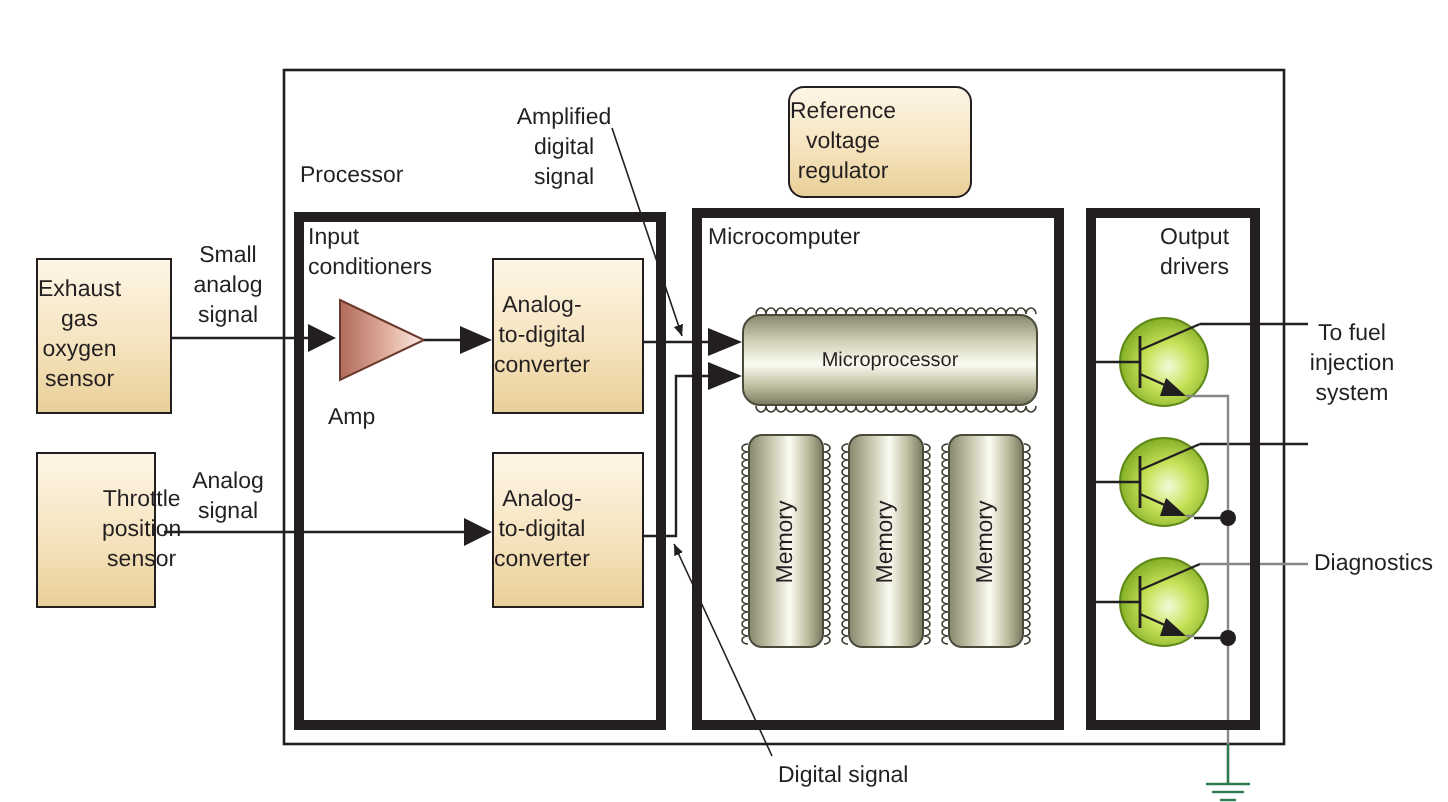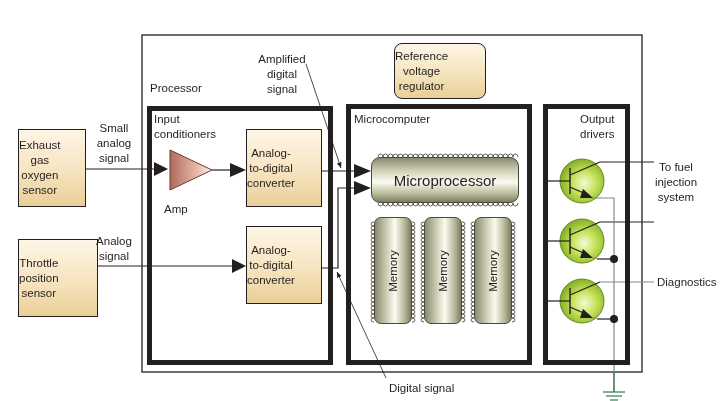--- a/index.html
+++ b/index.html
@@ -12,21 +12,21 @@
              background:linear-gradient(180deg,#fdf5e6 0%,#f6e4bf 55%,#e9cf98 100%);
              display:flex; align-items:center; justify-content:flex-start; text-align:center;
              font-size:11.5px; line-height:15px; box-sizing:border-box; }
   .thick { position:absolute; border:5px solid #231f20; box-sizing:border-box; background:transparent; }
   .mem { position:absolute; border-radius:7px; border:1px solid #4a4a3a; box-sizing:border-box;
          background:linear-gradient(90deg,#8a8a70 0%,#c9c9b0 30%,#fbfbf2 55%,#bdbd9f 80%,#7d7d64 100%);
          display:flex; align-items:center; justify-content:center; }
   .mem span { transform:rotate(-90deg); font-size:11.5px; white-space:nowrap; }
   .mp { position:absolute; border-radius:9px; border:1px solid #4a4a3a; box-sizing:border-box;
         background:linear-gradient(180deg,#8a8a70 0%,#d3d3bb 30%,#fbfbf2 55%,#bdbd9f 80%,#7d7d64 100%);
-        display:flex; align-items:center; justify-content:center; font-size:15px; }
+        display:flex; align-items:center; justify-content:center; font-size:10px; }
 </style>
 </head>
 <body>
 
 <svg width="724" height="401" viewBox="0 0 724 401">
   <defs>
     <linearGradient id="ampGrad" x1="0" y1="0" x2="1" y2="0">
       <stop offset="0" stop-color="#b06a5a"></stop>
       <stop offset="0.6" stop-color="#e4b4a4"></stop>
       <stop offset="1" stop-color="#fbefe9"></stop>
@@ -118,21 +118,21 @@
 </svg>
 
 <div class="box-tan" style="left:18px;top:129px;width:68px;height:78px;">
   <div>
     <div>Exhaust</div>
     <div>gas</div>
     <div>oxygen</div>
     <div>sensor</div>
   </div>
 </div>
-<div class="box-tan" style="left:18px;top:239px;width:80px;height:78px;">
+<div class="box-tan" style="left:18px;top:226px;width:60px;height:78px;padding-left:32px;">
   <div>
     <div>Throttle</div>
     <div>position</div>
     <div>sensor</div>
   </div>
 </div>
 
 <div class="lbl c" style="left:92px;top:121px;width:44px;">
   <div>Small</div>
   <div>analog</div>

